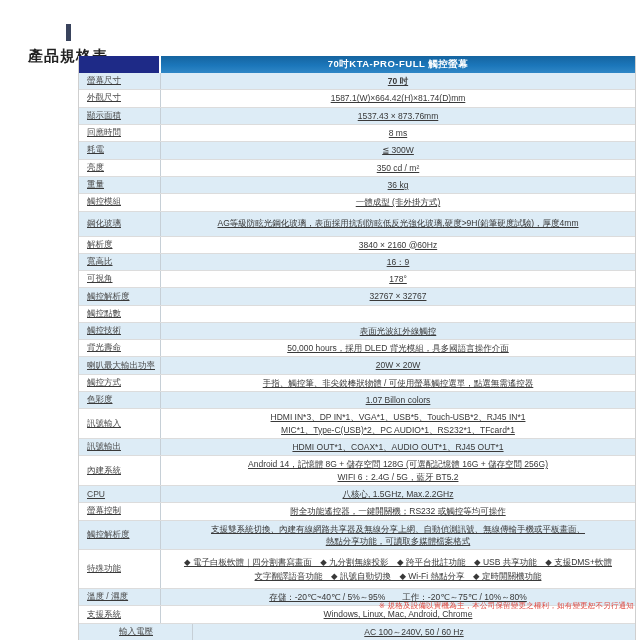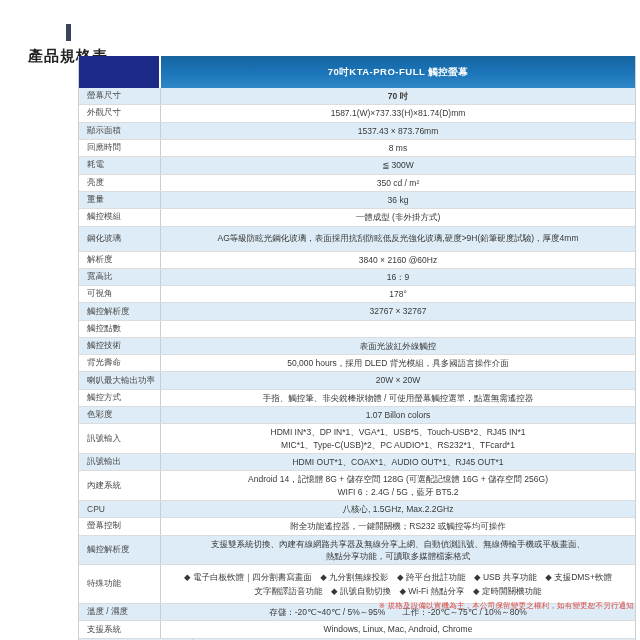--- a/index.html
+++ b/index.html
@@ -22,21 +22,21 @@
     font-size:15px; font-weight:bold; color:#222; letter-spacing:1px;
   }
 
   
   .spec-table {
     position:absolute; left:78px; top:56px; width:556px;
     border:1px solid #cfcfcf; border-top:none;
     font-size:8.5px; color:#3a3a3a;
   }
   .hdr {
-    display:flex; height:32px;
+    display:flex; height:17px;
   }
   .hdr-left {
     width:82px; flex:0 0 82px;
     background:#1e2a87;
     border-right:2px solid #ffffff;
     box-sizing:border-box;
   }
   .hdr-right {
     flex:1;
     background:linear-gradient(180deg,#15649f 0%,#1b76ba 55%,#2f87c6 100%);
@@ -59,21 +59,21 @@
     border-right:1px solid #c6cfd6;
     color:#4a4a4a;
   }
   .value {
     flex:1; box-sizing:border-box;
     display:flex; align-items:center; justify-content:center;
     text-align:center; padding:2px 6px;
     white-space:pre-line; line-height:1.45;
     color:#383838;
   }
-  .row { min-height:15px; }
+  .row { min-height:15px;text-decoration:underline; }
   .row.tall { min-height:24px; }
   .row.multi { min-height:27px; }
   .row.multi.tall { min-height:38px;justify-content:center; }
   .row.multi.tall .value { line-height:1.65; }
   .value.bold { font-weight:bold; }
 
   
   .footer-note {
     position:absolute; left:78px; top:601px; width:556px;
     text-align:right; font-size:7.5px; color:#e0483f;
@@ -96,21 +96,21 @@
       <div class="hdr-right">70吋KTA-PRO-FULL 觸控螢幕</div>
     </div>
     <div class="tbody">
   <div class="row">
     <div class="label">螢幕尺寸</div>
     <div class="value bold">70 吋</div>
   </div>
 
   <div class="row">
     <div class="label">外觀尺寸</div>
-    <div class="value">1587.1(W)×737.33(H)×81.74(D)mm</div>
+    <div class="value">1587.1(W)×664.42(H)×81.74(D)mm</div>
   </div>
 
   <div class="row">
     <div class="label">顯示面積</div>
     <div class="value">1537.43 × 873.76mm</div>
   </div>
 
   <div class="row">
     <div class="label">回應時間</div>
     <div class="value">8 ms</div>

